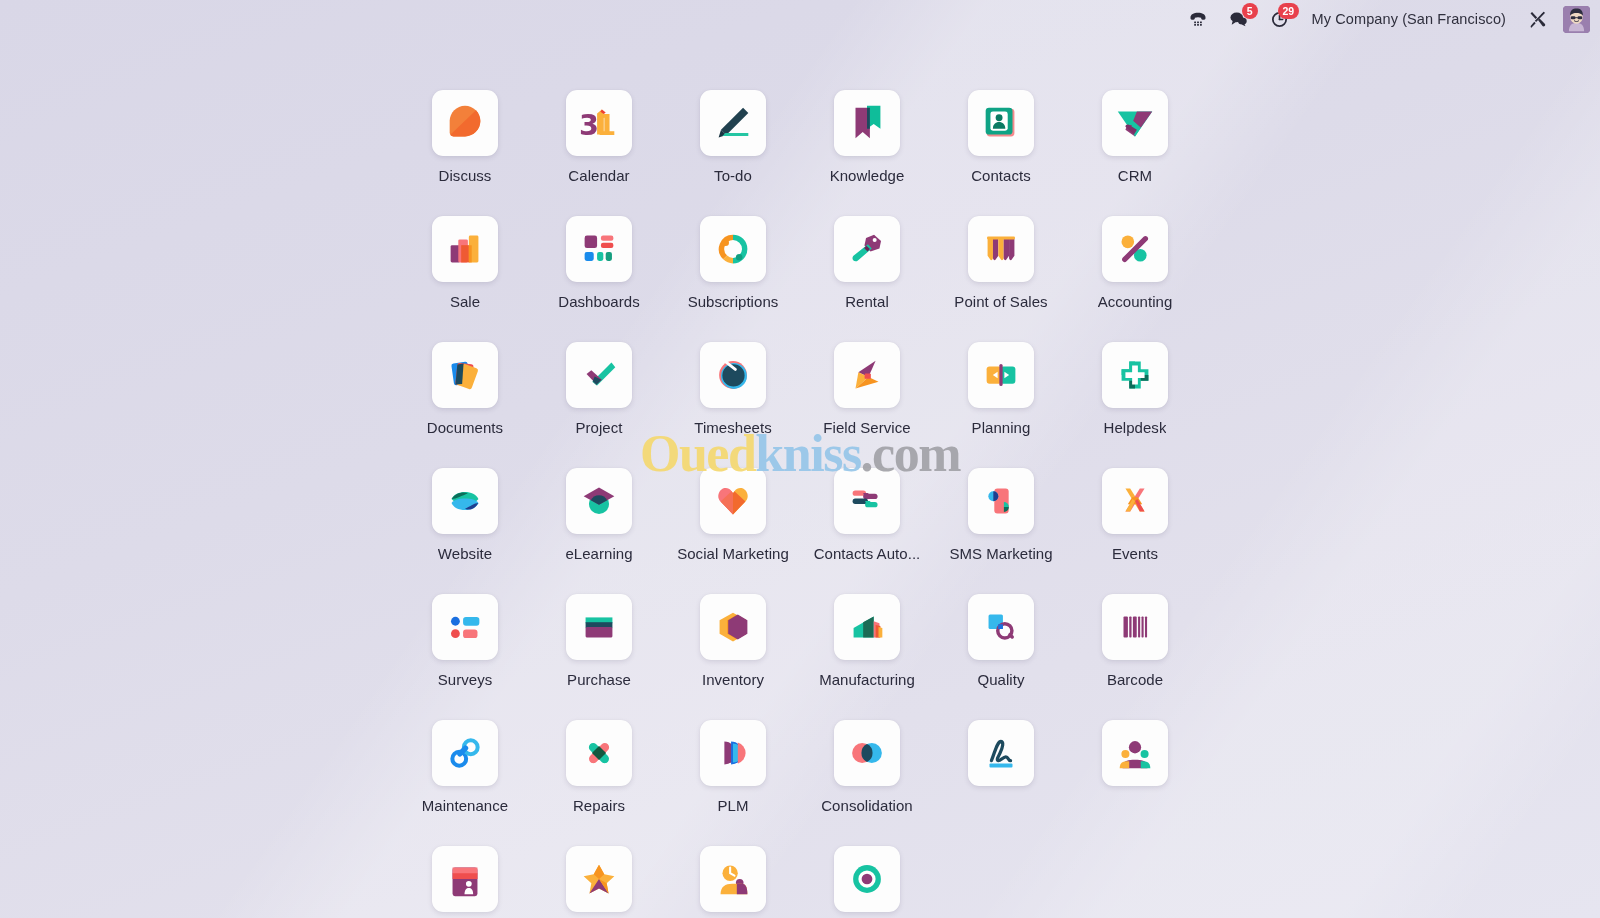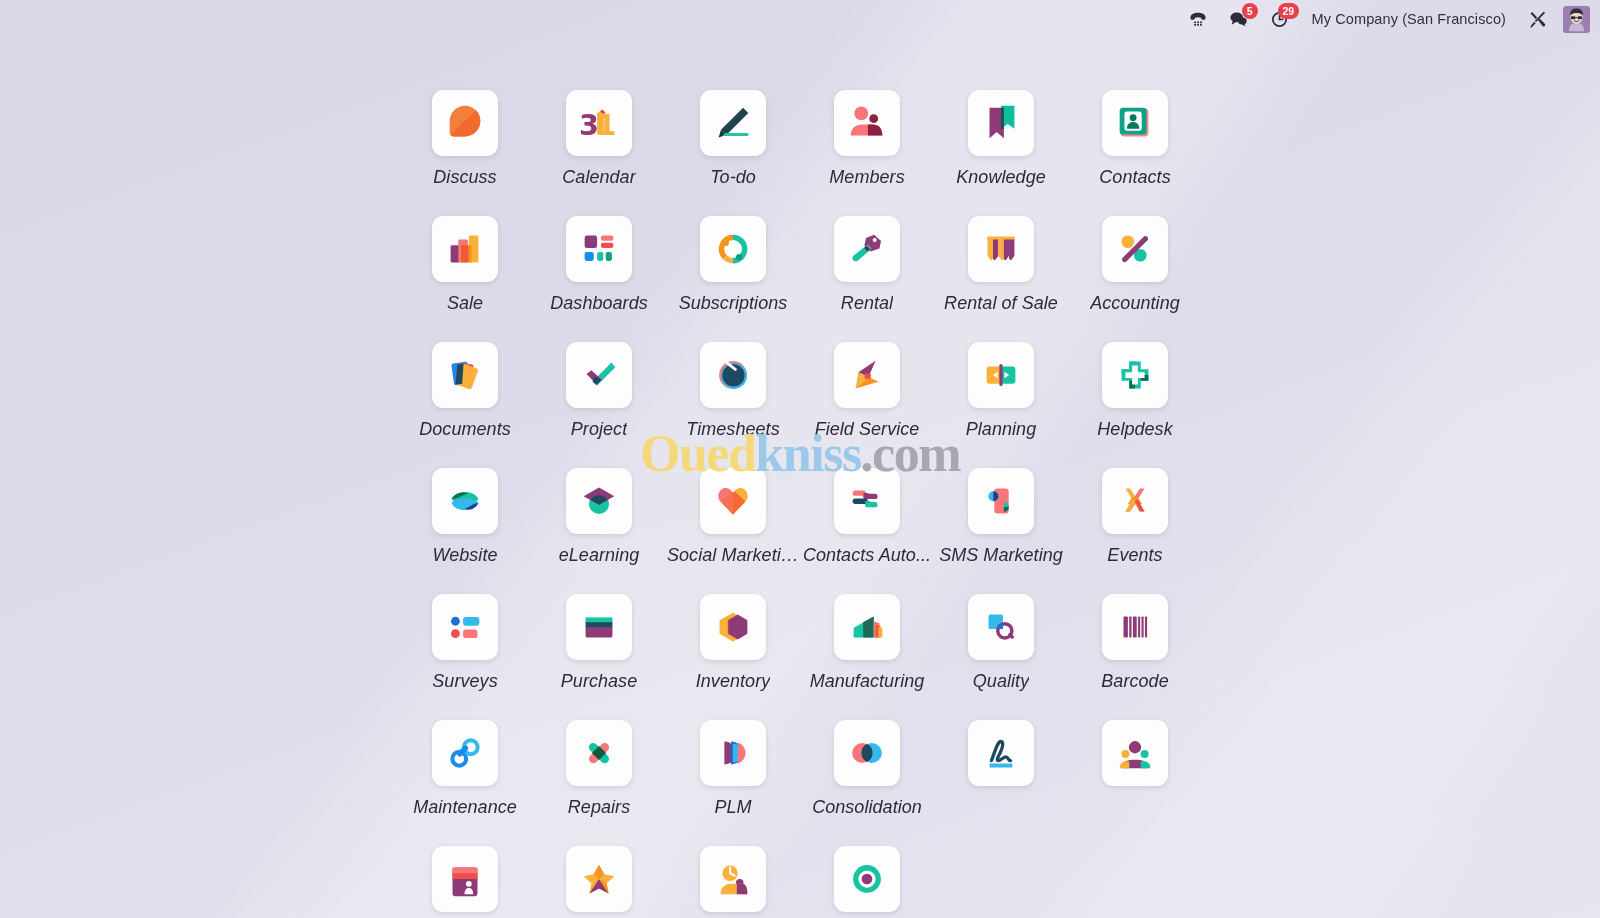--- a/index.html
+++ b/index.html
@@ -119,29 +119,28 @@
     box-shadow: 0 2px 5px rgba(60,55,90,0.13), 0 0 1px rgba(60,55,90,0.10);
     display: flex;
     align-items: center;
     justify-content: center;
     overflow: hidden;
   }
   .app-tile svg { display: block; width: 46px; height: 46px; }
 
   .app-label {
     margin-top: 11px;
-    font-size: 18px;
+    font-size: 15px;
     color: #2b2b3c;
     text-align: center;
     white-space: nowrap;
     max-width: 132px;
     overflow: hidden;
     text-overflow: ellipsis;
     letter-spacing: 0.05px;
-    font-style: italic;
   }
 
   
   #watermark {
     position: absolute;
     top: 424px;
     left: 50%;
     transform: translateX(-50%);
     font-size: 52px;
     font-weight: 700;
@@ -250,50 +249,51 @@
          <path d="M11.5 31 L17 36.5 L9 39 Z" fill="#1b3442"></path>
          <path d="M9 39 L38 39 L38 36.5 L14 36.5 Z" fill="#25c6a3" opacity="0"></path>
          <path d="M13 37.5 L40 37.5 L40 34.5 L16 34.5 Z" fill="#25c6a3"></path>
         </svg>
       </div>
       <div class="app-label">To-do</div>
     </div>
     <div class="app">
       <div class="app-tile">
         <svg viewBox="0 0 48 48">
-          <circle cx="18" cy="14" r="7.2" fill="#f8757a"></circle>
-            <circle cx="31" cy="19.5" r="4.6" fill="#8d2240"></circle>
-            <path d="M7 37 C7 29.5 12 25.5 19.5 25.5 L30 25.5 C36 25.5 40 29.5 40 37 Z" fill="#f8757a"></path>
-            <path d="M25 25.5 L30 25.5 C36 25.5 40 29.5 40 37 L25 37 Z" fill="#8d2240"></path>
-        </svg>
-      </div>
-      <div class="app-label">Members</div>
-    </div>
-    <div class="app">
-      <div class="app-tile">
-        <svg viewBox="0 0 48 48">
           <path d="M12 8 L27 8 L27 40 L19.5 33.5 L12 40 Z" fill="#8e3a76"></path>
               <path d="M24 6 L38 6 L38 30 L31 25 L24 30 Z" fill="#0fbd9a"></path>
               <path d="M24 8 L27 8 L27 30 L24 30 Z" fill="#1d4a5e"></path>
               <path d="M27 8 L27 25.6 L31 25 L38 30 L38 6 Z" fill="#0fbd9a" opacity="0"></path>
         </svg>
       </div>
       <div class="app-label">Knowledge</div>
     </div>
     <div class="app">
       <div class="app-tile">
         <svg viewBox="0 0 48 48">
           <rect x="9" y="9" width="29" height="29" rx="3.5" fill="#f58a8d"></rect>
              <rect x="8" y="8" width="28" height="28" rx="3.5" fill="#0fa385"></rect>
              <rect x="13" y="12" width="18" height="20" rx="2.6" fill="#ffffff"></rect>
              <circle cx="22" cy="18.5" r="3.6" fill="#0b7a63"></circle>
              <path d="M15.5 30 C15.5 25.4 18.4 23 22 23 C25.6 23 28.5 25.4 28.5 30 Z" fill="#0b7a63"></path>
         </svg>
       </div>
       <div class="app-label">Contacts</div>
+    </div>
+    <div class="app">
+      <div class="app-tile">
+        <svg viewBox="0 0 48 48">
+          <path d="M6 12 L42 12 L24 38 Z" fill="#17c3a2"></path>
+        <path d="M26 12 L42 12 L30 29 L22 22 Z" fill="#8e3a76"></path>
+        <path d="M16 26 L26 26 L24 38 L14 31 Z" fill="#8e3a76"></path>
+        <path d="M22 22 L30 29 L24 38 L19.5 30 Z" fill="#17c3a2"></path>
+        <path d="M14 28 C14 26 16 25 18 26 L26 31 L23 36 Z" fill="#7c2f67"></path>
+        </svg>
+      </div>
+      <div class="app-label">CRM</div>
     </div>
     <div class="app">
       <div class="app-tile">
         <svg viewBox="0 0 48 48">
           <rect x="9" y="20" width="10" height="18" rx="1.5" fill="#8e3a76"></rect>
           <rect x="17" y="14" width="10" height="24" rx="1.5" fill="#f8757a"></rect>
           <rect x="20" y="20" width="9" height="18" fill="#ef5a33"></rect>
           <rect x="28" y="10" width="10" height="28" rx="1.5" fill="#fbb03b"></rect>
           <path d="M28 20 L28 38 L31 38 L31 20 Z" fill="#f79420"></path>
         </svg>
@@ -340,21 +340,21 @@
       <div class="app-tile">
         <svg viewBox="0 0 48 48">
           <path d="M10 13 L15.6 13 L15.6 33 C15.6 35 13.8 36.5 12.8 35 L10 31 Z" fill="#fbb03b"></path>
         <path d="M15.6 13 L21.2 13 L21.2 31 L18.4 35 C17.4 36.5 15.6 35 15.6 33 Z" fill="#8e3a76"></path>
         <path d="M21.2 13 L26.8 13 L26.8 33 C26.8 35 25 36.5 24 35 L21.2 31 Z" fill="#fbb03b"></path>
         <path d="M26.8 13 L32.4 13 L32.4 31 L29.6 35 C28.6 36.5 26.8 35 26.8 33 Z" fill="#8e3a76"></path>
         <path d="M32.4 13 L38 13 L38 31 L35.2 35 C34.2 36.5 32.4 35 32.4 33 Z" fill="#8e3a76"></path>
         <rect x="9.4" y="11" width="29.2" height="3" rx="1.2" fill="#fbb03b"></rect>
         </svg>
       </div>
-      <div class="app-label">Rental of Sale</div>
+      <div class="app-label">Point of Sales</div>
     </div>
     <div class="app">
       <div class="app-tile">
         <svg viewBox="0 0 48 48">
           <circle cx="16.5" cy="16.5" r="6.6" fill="#fbb03b"></circle>
                <circle cx="29.5" cy="30.5" r="6.6" fill="#17c3a2"></circle>
                <rect x="6" y="21.4" width="36" height="5.4" rx="2.7" fill="#8e3a76" transform="rotate(-45 24 24)"></rect>
                <rect x="6" y="21.4" width="36" height="5.4" rx="2.7" fill="#8e3a76" transform="rotate(45 24 24)" opacity="0"></rect>
         </svg>
       </div>

